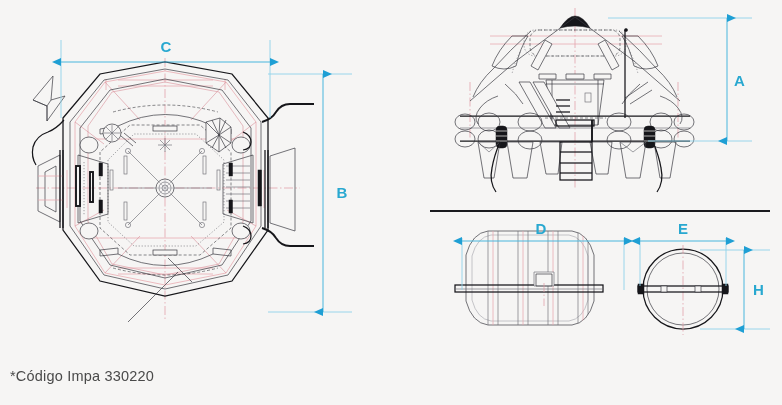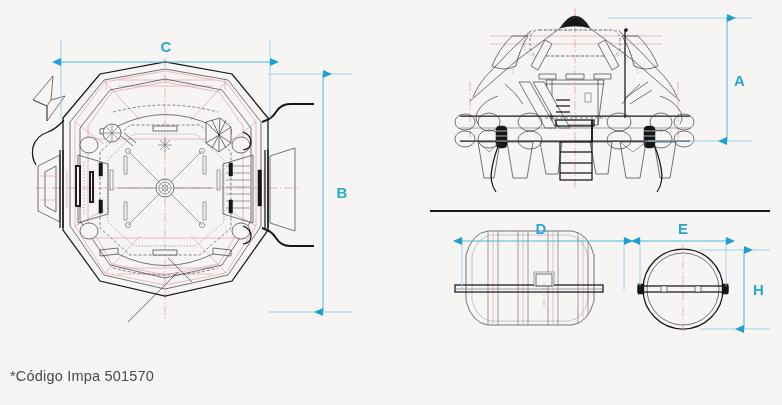--- a/index.html
+++ b/index.html
@@ -455,15 +455,15 @@
 
     <g>
       <line class="dim-ext" x1="700" y1="250" x2="770" y2="250"></line>
       <line class="dim-ext" x1="700" y1="329" x2="770" y2="329"></line>
       <line class="dim" x1="744" y1="250" x2="744" y2="329" marker-start="url(#arrU)" marker-end="url(#arrD)"></line>
       <text class="dimtext" x="753" y="295" text-anchor="start">H</text>
     </g>
 
   </svg>
 
-  <div class="caption">*Código Impa 501570</div>
+  <div class="caption">*Código Impa 330220</div>
 
 </div>
 
 </body></html>

